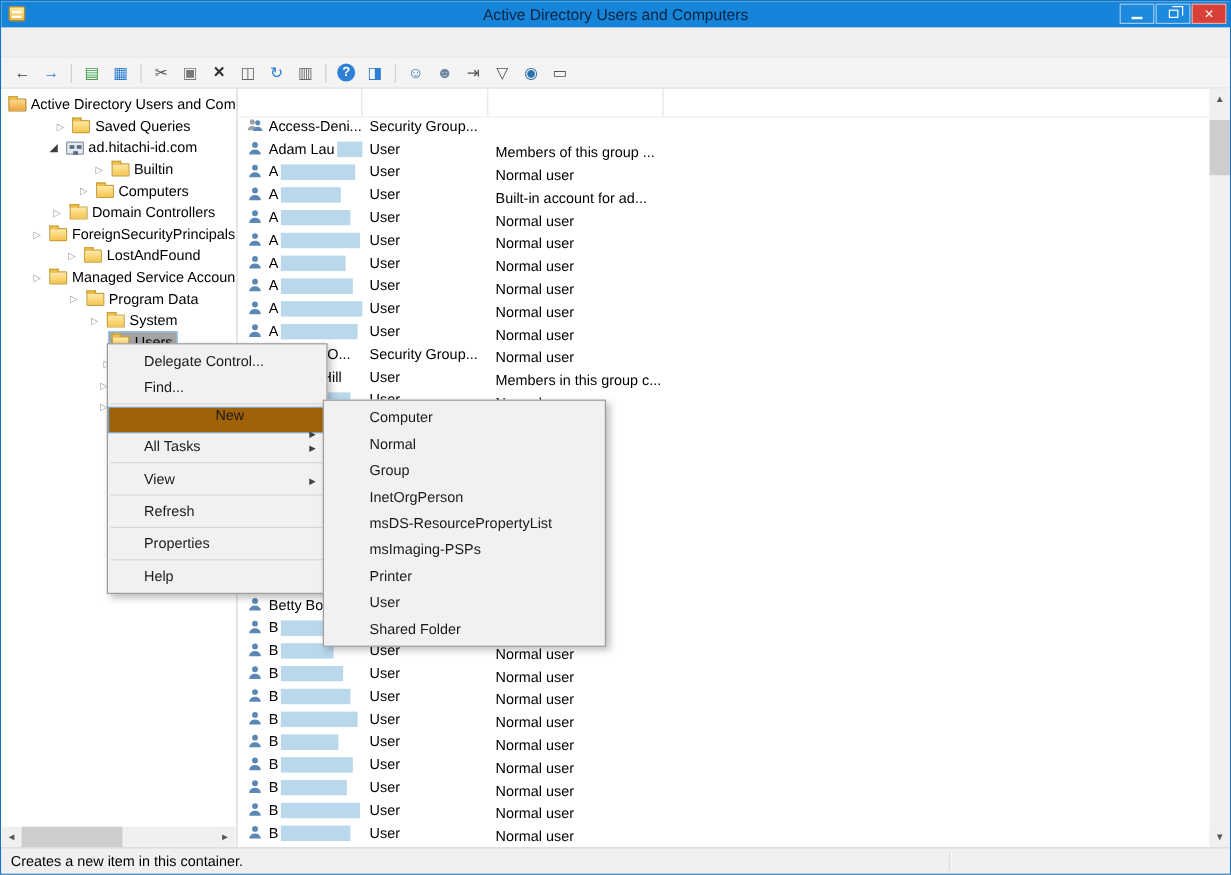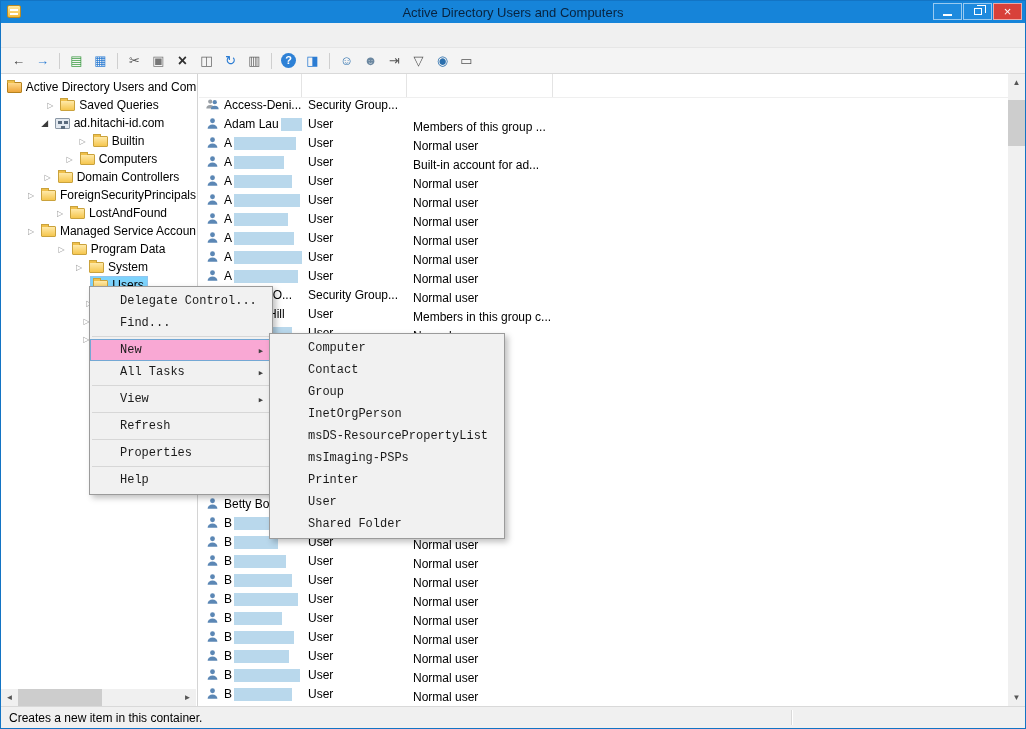--- a/index.html
+++ b/index.html
@@ -32,21 +32,21 @@
   .tb-delete .glyph{font-weight:bold;font-size:16px;}
   .tb-help .glyph{background:#2e81d6;width:15px;height:15px;border-radius:50%;display:flex;align-items:center;justify-content:center;font-size:11px;font-weight:bold;}
   
   .main{position:absolute;top:73px;bottom:22px;left:0;right:0;background:#fff;}
   .tree-pane{position:absolute;left:0;top:0;bottom:0;width:197px;border-right:1px solid #d4d4d4;background:#fff;overflow:hidden;}
   .tree-items{margin-top:4px;}
   .trow{display:flex;align-items:center;height:18px;white-space:nowrap;cursor:default;justify-content:center;}
   .expander{width:14px;text-align:center;font-size:8px;color:#9a9a9a;flex:none;cursor:pointer;}
   .expander.expanded{color:#3c3c3c;font-size:9px;}
   .label-wrap{display:flex;align-items:center;gap:4px;padding:1px 3px 1px 2px;border:1px solid transparent;}
-  .trow.selected .label-wrap{background:#7dd3fc;border-color:#92c6ef;}
+  .trow.selected .label-wrap{background:#a3a3a3;border-color:#92c6ef;}
   .node-icon{width:15px;height:11px;background:linear-gradient(#ffe9a8,#f5c64e);border:1px solid #caa23c;border-radius:1px;position:relative;flex:none;margin-top:1px;}
   .node-icon::before{content:"";position:absolute;top:-3px;left:-1px;width:6px;height:2px;background:#f0c04a;border:1px solid #caa23c;border-bottom:none;}
   .node-icon.console{background:linear-gradient(#ffd98c,#eda63b);border-color:#b5821f;}
   .node-icon.domain{background:#e3e9f0;border-color:#8a97a5;}
   .node-icon.domain::before{content:"";position:absolute;top:2px;left:2px;width:4px;height:3px;background:#5a6b7d;border:none;box-shadow:6px 0 0 #5a6b7d,3px 5px 0 #5a6b7d;}
   .node-icon.folder-green{background:linear-gradient(#e4f2d2,#a8d27f);border-color:#7ba553;}
   .node-icon.folder-green::before{background:#a8d27f;border-color:#7ba553;}
   .tlabel{white-space:nowrap;}
   
   .hscroll{position:absolute;left:0;right:1px;bottom:0;height:17px;background:#f0f0f0;display:flex;align-items:stretch;}
@@ -75,26 +75,26 @@
   .vscroll .sb-up{top:0;}
   .vscroll .sb-down{bottom:0;}
   .vscroll .thumb{position:absolute;left:0;right:0;top:26px;height:46px;background:#cdcdcd;cursor:pointer;}
   
   .statusbar{position:absolute;left:0;right:0;bottom:0;height:22px;background:#f0f0f0;border-top:1px solid #d9d9d9;display:flex;align-items:center;padding-left:8px;}
   .sb-div{position:absolute;left:790px;top:3px;bottom:3px;width:1px;background:#d9d9d9;box-shadow:1px 0 0 #ffffff;}
   
   .popup{position:absolute;background:#f1f1f1;border:1px solid #9b9b9b;box-shadow:3px 3px 6px rgba(0,0,0,.25);padding:3px 0;z-index:40;}
   .context-menu{left:88px;top:285px;width:184px;}
   .submenu{left:268px;top:332px;width:236px;z-index:50;}
-  .citem{height:22px;display:flex;align-items:center;padding:0 9px 0 30px;cursor:default;color:#1a1a1a;font-family:Liberation Mono, monospace;}
+  .citem{height:22px;display:flex;align-items:center;padding:0 9px 0 30px;cursor:default;color:#1a1a1a;}
   .submenu .citem{padding-left:38px;}
   .citem .arrow{margin-left:auto;visibility:hidden;}
   .citem.has-sub .arrow{visibility:visible;}
   .citem .arrow::after{content:"▶";font-size:7px;color:#404040;}
-  .citem.hl{background:#f9a8d4;box-shadow:inset 0 0 0 1px #74a8d4;}
+  .citem.hl{background:#a16207;box-shadow:inset 0 0 0 1px #74a8d4;flex-direction:column;}
   .msep{height:1px;background:#d7d7d7;margin:2px 2px;}
 </style>
 </head>
 <body>
 
 <div class="window">
 
   <div class="titlebar">
     <span class="app-icon"></span>
     <span class="win-title">Active Directory Users and Computers</span>
@@ -878,21 +878,21 @@
         <span class="arrow"></span>
       </div>
     </div>
 
   <div class="popup submenu">
 
   <div class="citem">
         <span class="clabel">Computer</span>
       </div>
       <div class="citem">
-        <span class="clabel">Contact</span>
+        <span class="clabel">Normal</span>
       </div>
       <div class="citem">
         <span class="clabel">Group</span>
       </div>
       <div class="citem">
         <span class="clabel">InetOrgPerson</span>
       </div>
       <div class="citem">
         <span class="clabel">msDS-ResourcePropertyList</span>
       </div>

